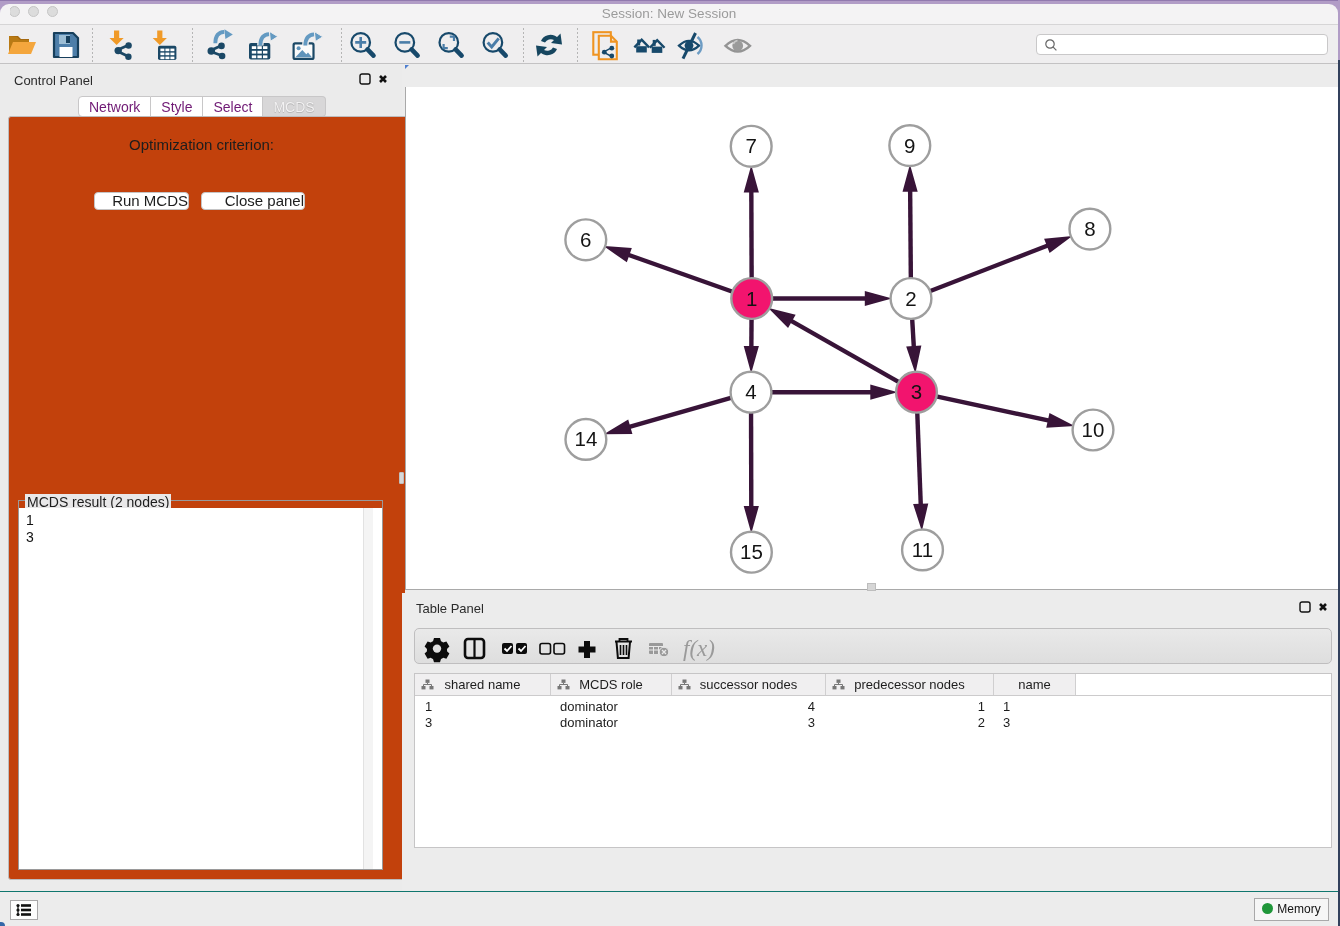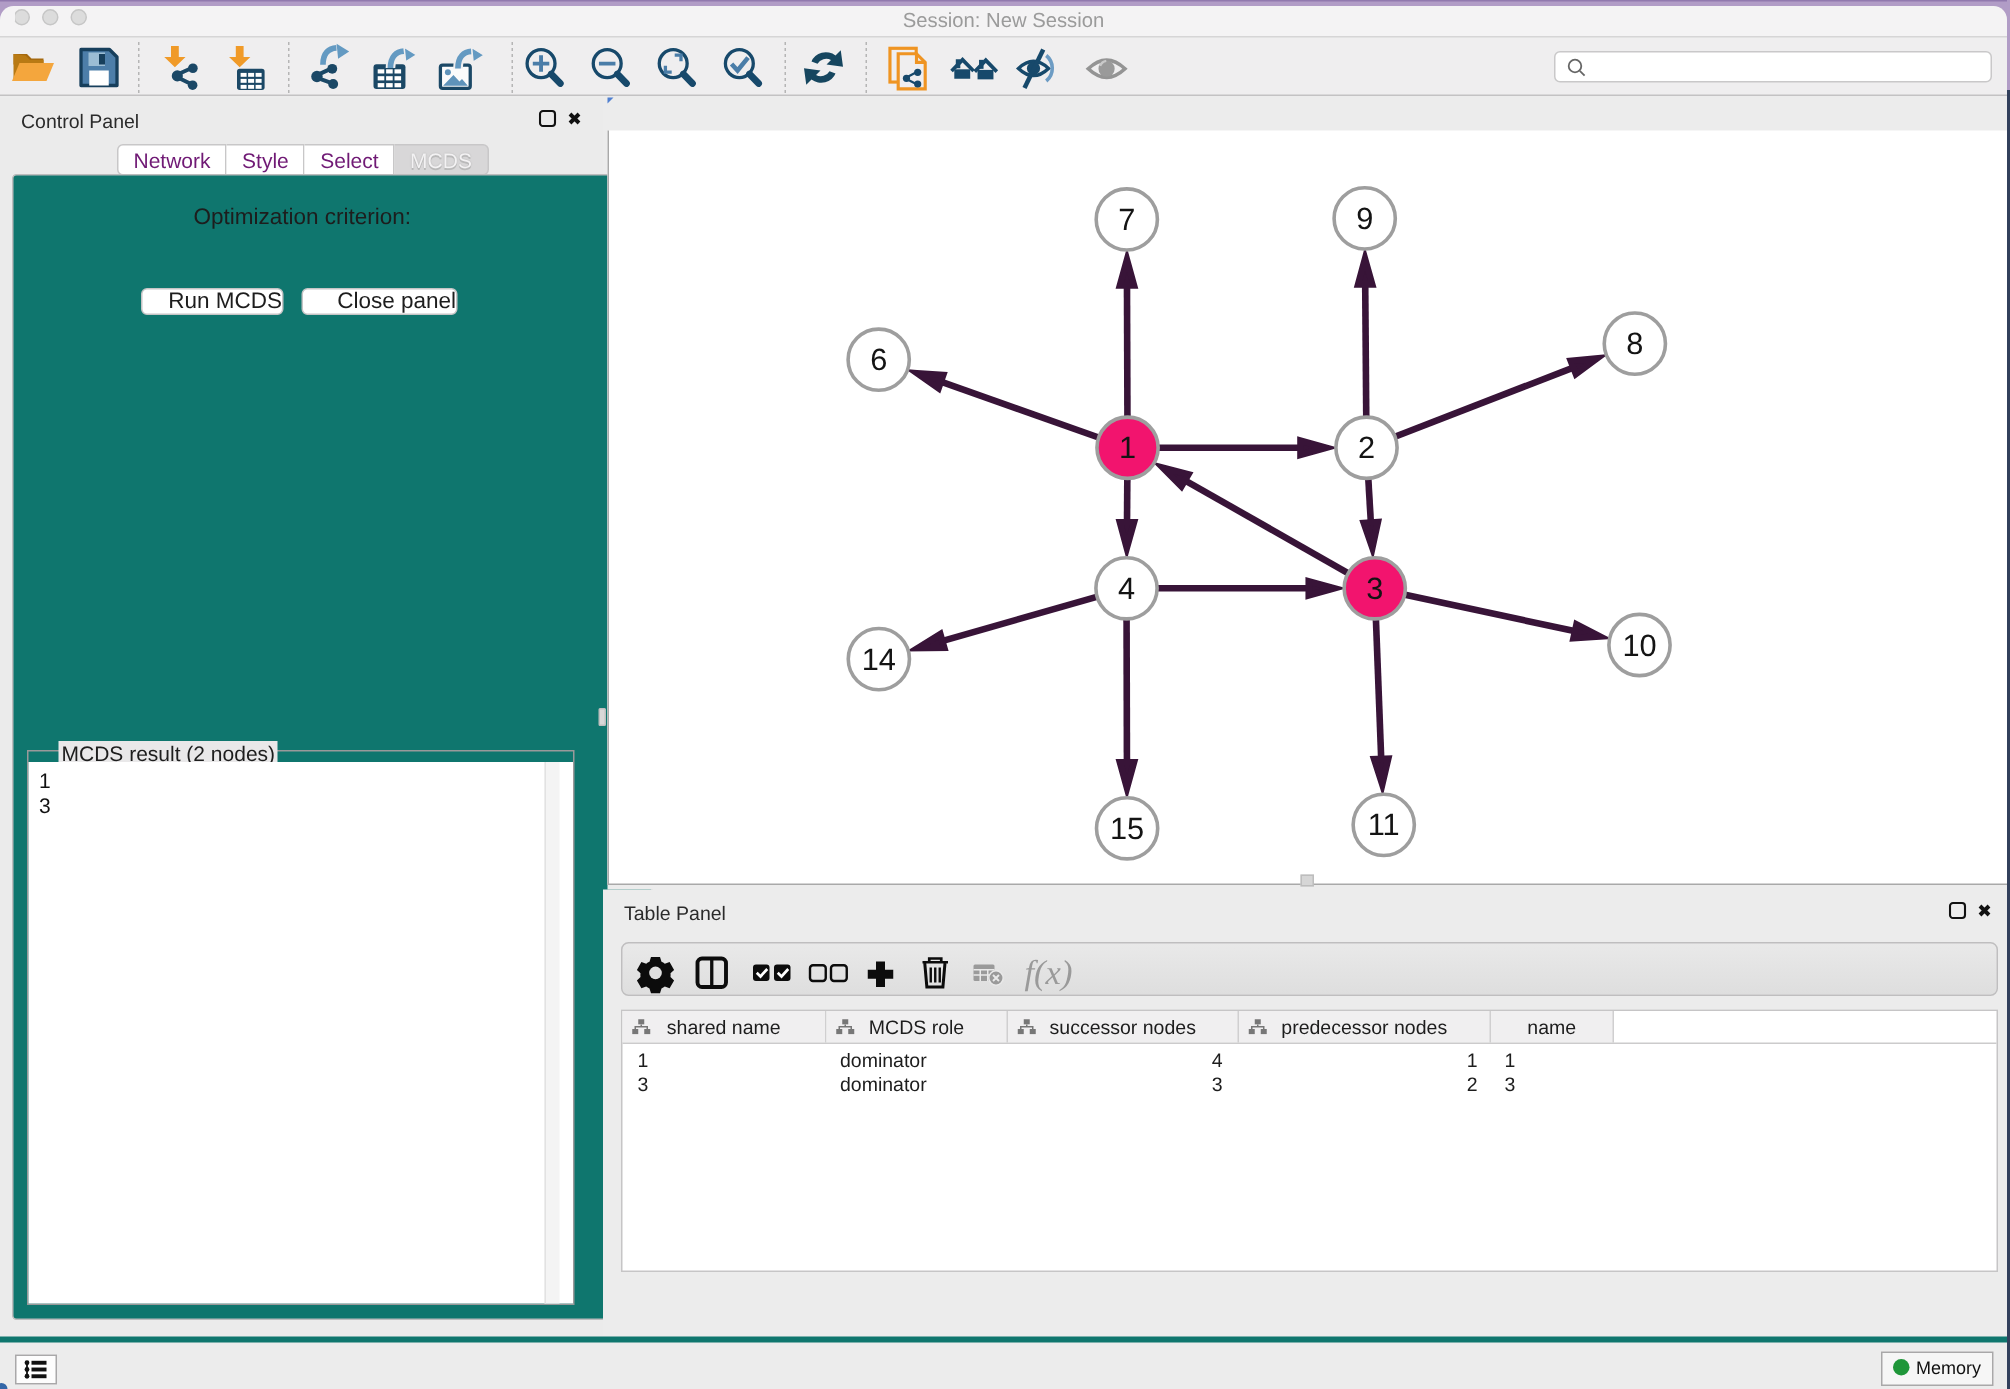--- a/index.html
+++ b/index.html
@@ -11,50 +11,50 @@
 
 #titlebar{left:0;top:4px;width:1338px;height:20px;background:#f4f3f4}
 .tl{width:11px;height:11px;border-radius:50%;top:2px}
 #titletext{top:3px;width:1338px;text-align:center;color:#9b9b9b;font-size:13.5px;line-height:14px}
 
 #toolbar{left:0;top:24px;width:1338px;height:40px;background:#efeeef;border-top:1px solid #d6d5d6;border-bottom:1px solid #c3c2c3}
 .sep{top:3px;width:1px;height:34px;background-image:linear-gradient(#b5b5b5 50%,transparent 50%);background-size:1px 4px}
 #search{left:1036px;top:9px;width:292px;height:21px;background:#fff;border:1px solid #c9c8c9;border-radius:4px}
 #ctltitle{left:14px;top:8px;font-size:13px;color:#2b2b2b}
 #lpane{left:0;top:65px;width:402px;height:826px;background:#ebebeb}
-#tabpane{left:8px;top:51px;width:427px;height:764px;background:#0f766e;border:1px solid #bdbcbd;border-radius:3px}
+#tabpane{left:8px;top:51px;width:427px;height:764px;background:#c2410c;border:1px solid #bdbcbd;border-radius:3px}
 .tabrow{display:flex}
 .tab{height:21px;line-height:20px;font-size:14px;text-align:center;background:#fff;border:1px solid #c8c7c8;border-left:none;color:#701a75;padding:0 10px}
 .tab.first{border-left:1px solid #c8c7c8;border-radius:4px 0 0 4px}
 .tab.last{border-radius:0 4px 4px 0}
 .tab.dis,.btab.dis{background:#d8d7d8;color:#f3f2f3;text-shadow:0 0 1px #aaa,0 1px 0 #bbb}
 #octext{top:19px;width:385px;text-align:center;font-size:15px;color:#1d1d1d}
 #combo{left:35px;top:42px;width:310px;height:19px;background:#fff;border:1px solid #c5c4c5;border-radius:4px;font-size:15px;color:#1d1d1d;line-height:17px;padding-left:11px}
 .btn{height:18px;background:#fff;border:1px solid #c5c4c5;border-radius:4px;font-size:15px;color:#1d1d1d;text-align:right;line-height:16px}
 #fieldset{left:9px;top:383px;width:365px;height:370px;border:1px solid #9a999a}
-#fslegend{left:20px;top:-7px;background:#e9e8e9;font-size:14px;color:#1d1d1d;padding:0 2px}
+#fslegend{left:6px;top:-7px;background:#e9e8e9;font-size:14px;color:#1d1d1d;padding:0 2px}
 #fswhite{left:0px;top:7px;width:363px;height:361px;background:#fff}
 #fsscroll{right:9px;top:0;width:10px;height:361px;background:#f4f4f4;border-left:1px solid #e2e2e2}
 
 #netwin{left:405px;top:65px;width:933px;height:528px;background:#ececec}
 #nettitle{left:0;top:0;width:933px;height:21px;background:linear-gradient(#f9f9f9,#eeeeee 55%,#d8d8d8);border-bottom:1px solid #b6b6b6}
 #nettext{top:4px;width:933px;text-align:center;font-size:13px;color:#1c1c1c}
 .tl2{width:11px;height:11px;border-radius:50%;top:5px}
 #canvas{left:0;top:22px;width:933px;height:503px;background:#fff;border-left:1px solid #a9a9a9;border-bottom:1px solid #a9a9a9;overflow:hidden}
 
 #tablepanel{left:402px;top:593px;width:936px;height:298px;background:#ececec}
 #tptitle{left:14px;top:8px;font-size:13px;color:#2b2b2b}
 #tptoolbar{left:12px;top:35px;width:918px;height:36px;background:linear-gradient(#e9e9e9,#dedede);border:1px solid #bfbebf;border-radius:5px}
 #tbl{left:12px;top:80px;width:918px;height:175px;background:#fff;border:1px solid #c6c5c6}
 .hcell{top:0;height:21px;background:#f0eff0;border-right:1px solid #d0cfd0;font-size:13px;color:#1d1d1d;text-align:center;line-height:21px}
 #hdrline{left:0;top:21px;width:916px;height:1px;background:#cccbcc}
 .cell{font-size:13px;color:#1d1d1d}
 .btab{height:19px;line-height:18px;font-size:14px;text-align:center;background:#fff;border:1px solid #c8c7c8;border-left:none;color:#1a1a1a;padding:0 12px}
 
-#statusbar{left:0;top:891px;width:1338px;height:35px;background:#ececec;border-top:4px solid #0f766e}
+#statusbar{left:0;top:891px;width:1338px;height:35px;background:#ececec;border-top:1px solid #0f766e}
 #listbtn{left:10px;top:8px;width:28px;height:20px;background:#fdfdfd;border:1px solid #a9a8a9}
 #membtn{left:1254px;top:6px;width:75px;height:23px;background:#f6f6f6;border:1px solid #a9a8a9;font-size:12px;color:#111;text-align:center;line-height:21px}
 </style></head>
 <body>
 <div class="abs" id="deskTop"></div>
 <div class="abs" id="deskRight"></div>
 <div class="abs" id="deskRight2"></div>
 
 <div class="abs" id="titlebar">
   <div class="abs tl" style="left:9px;background:#dcdcdc;border:1px solid #c6c6c6"></div>

